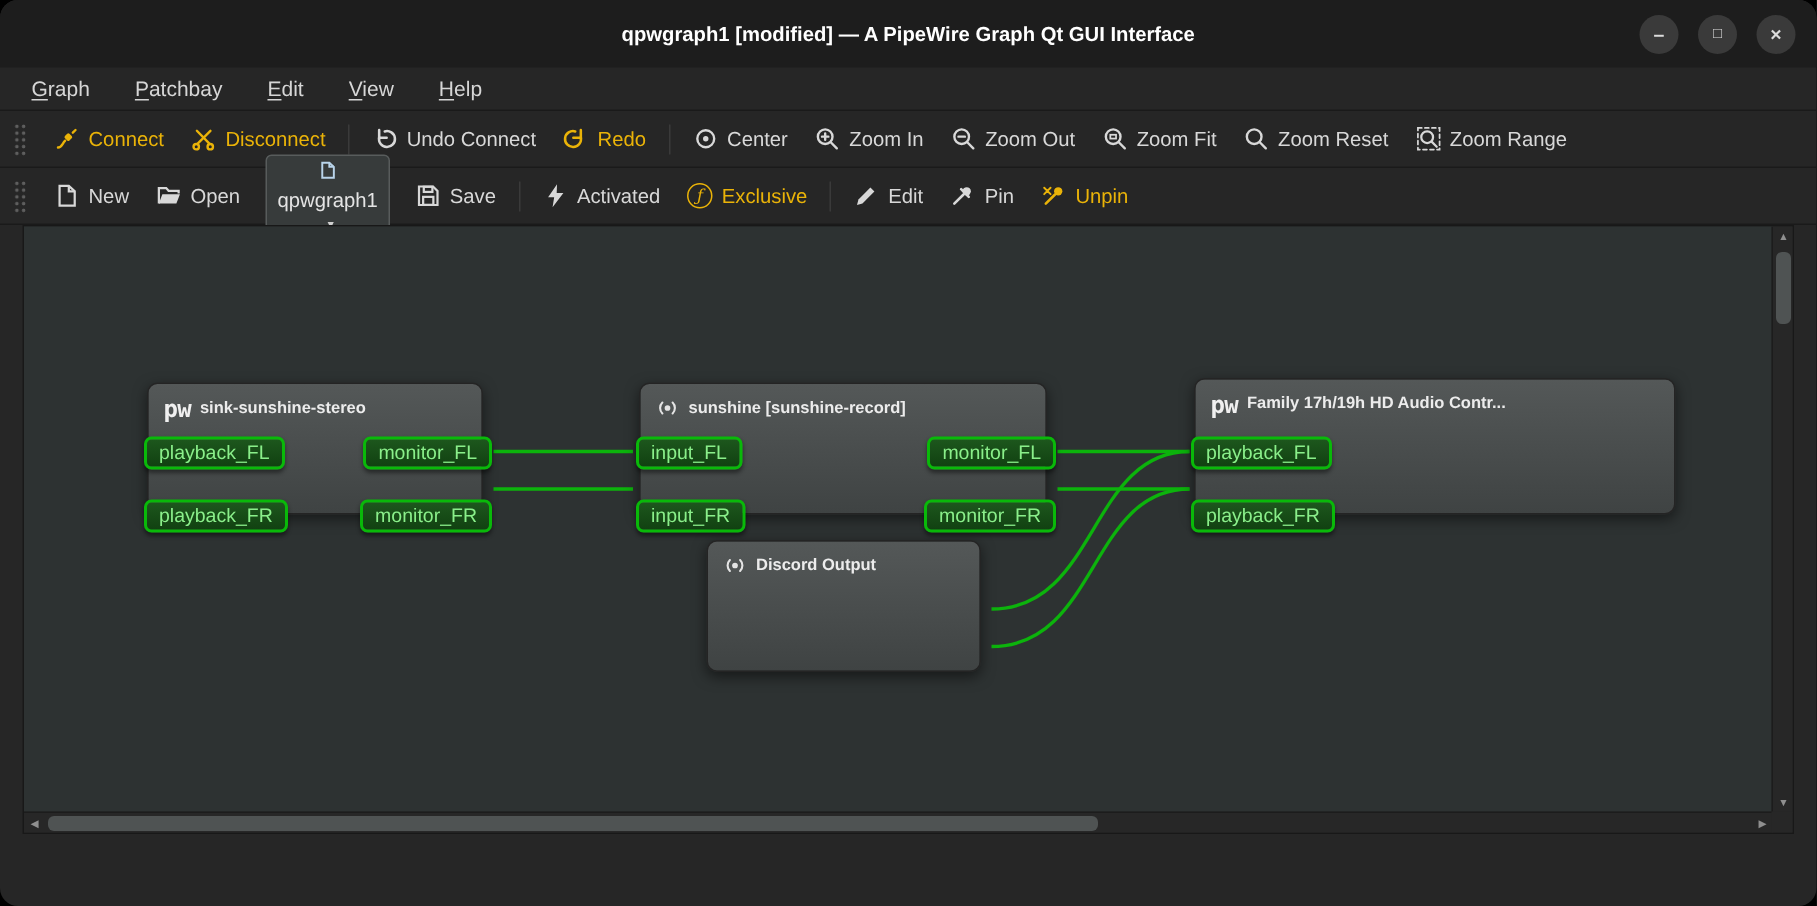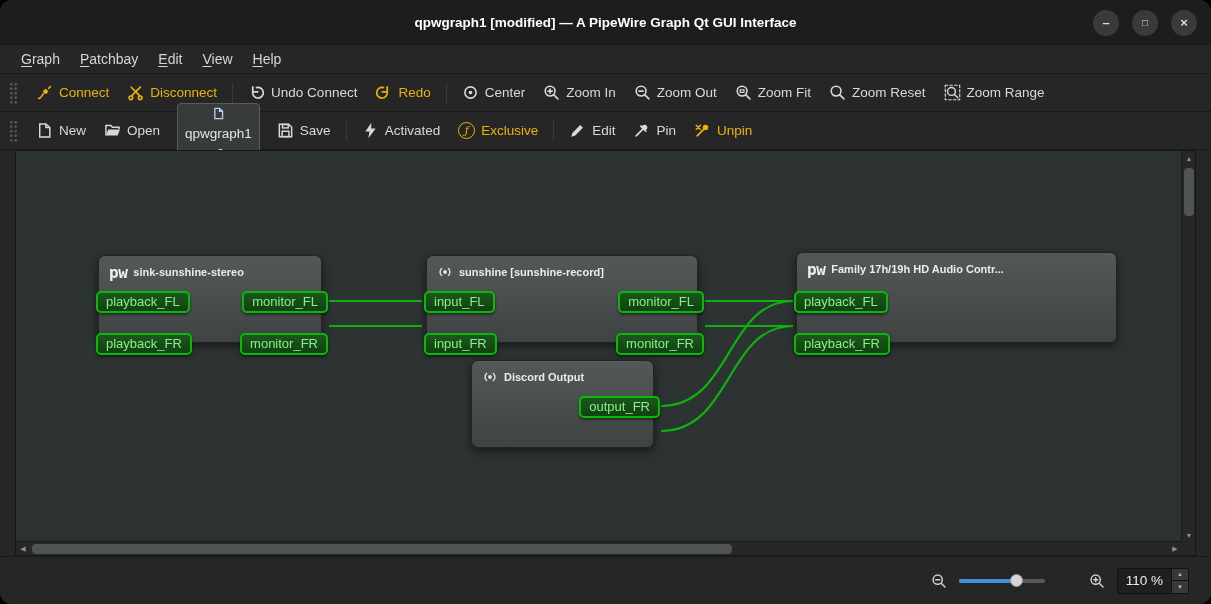--- a/index.html
+++ b/index.html
@@ -9,21 +9,21 @@
   
   .titlebar { height:45px; background:#1d1d1d; display:flex; align-items:center; justify-content:center;
               position:relative; color:#ffffff; font-weight:bold; font-size:13.5px; }
   .win-controls { position:absolute; right:14px; top:0; height:100%; display:flex; align-items:center; gap:13px; }
   .win-btn { width:26px; height:26px; border-radius:50%; background:#3a3a3a; color:#dcdcdc;
              display:flex; align-items:center; justify-content:center; font-size:13px; line-height:1; cursor:default; }
   .win-btn.max { font-size:10px; }
 
   
   .menubar { height:29px; background:#262626; border-bottom:1px solid #1a1a1a; display:flex; align-items:center;
-             padding-left:12px; gap:2px; font-size:14px; color:#d6d6d6; }
+             padding-left:12px; gap:12px; font-size:14px; color:#d6d6d6; }
   .menu-item { padding:3px 9px; }
   .mn { text-decoration:underline; text-underline-offset:2px; }
 
   
   .toolbar { height:38px; background:#262626; border-bottom:1px solid #1a1a1a; display:flex; align-items:center;
              padding:0 6px; font-size:13.5px; color:#d8d8d8; }
   .grip { width:9px; height:22px; margin:0 9px 0 3px;
           background-image:radial-gradient(circle, #5e5e5e 1px, transparent 1.4px); background-size:4.5px 4.5px; }
   .tb-item { display:flex; align-items:center; gap:6px; padding:6px 9px; border-radius:4px; white-space:nowrap; }
   .tb-item.disabled { color:#eab308; }
@@ -343,58 +343,32 @@
       <div class="node" style="left:455px; top:209px; width:183px; height:88px;">
         <div class="node-header">
           <svg class="speaker-icon" width="16" height="16" viewBox="0 0 16 16" fill="none" stroke="currentColor" stroke-width="1.4" stroke-linecap="round">
               <circle cx="8" cy="8" r="1.9" fill="currentColor" stroke="none"></circle>
               <path d="M4.6 4.4 a5 5 0 0 0 0 7.2"></path>
               <path d="M11.4 4.4 a5 5 0 0 1 0 7.2"></path>
             </svg>
           <span class="node-title">Discord Output</span>
         </div>
         <div class="ports">
-          <div class="port-row out-only">
-            <span class="port out">output_FR</span>
-          </div>
         </div>
       </div>
     </div>
 
     <div class="vscroll">
       <div class="sb-arrow" style="top:0;">▲</div>
       <div class="vthumb"></div>
       <div class="sb-arrow" style="bottom:0;">▼</div>
     </div>
 
     <div class="hscroll">
       <div class="sb-arrow" style="left:0;">◀</div>
       <div class="hthumb"></div>
       <div class="sb-arrow" style="right:0;">▶</div>
     </div>
     <div class="scroll-corner"></div>
   </div>
 
-  <div class="statusbar">
-    <svg width="16" height="16" viewBox="0 0 16 16" fill="none" stroke="currentColor" stroke-width="1.5" stroke-linecap="round">
-        <circle cx="6.7" cy="6.7" r="4.6"></circle>
-        <path d="M10.2 10.2 L14 14"></path>
-        <path d="M4.7 6.7 h4"></path>
-      </svg>
-    <div class="slider">
-      <div class="slider-fill"></div>
-      <div class="slider-handle"></div>
-    </div>
-    <svg class="zoomin-gap" width="16" height="16" viewBox="0 0 16 16" fill="none" stroke="currentColor" stroke-width="1.5" stroke-linecap="round">
-        <circle cx="6.7" cy="6.7" r="4.6"></circle>
-        <path d="M10.2 10.2 L14 14"></path>
-        <path d="M4.7 6.7 h4 M6.7 4.7 v4"></path>
-      </svg>
-    <div class="spinbox">
-      <div class="spin-value">110 %</div>
-      <div class="spin-buttons">
-        <div class="spin-btn">▲</div>
-        <div class="spin-btn">▼</div>
-      </div>
-    </div>
-  </div>
 
 </div>
 
 </body></html>

